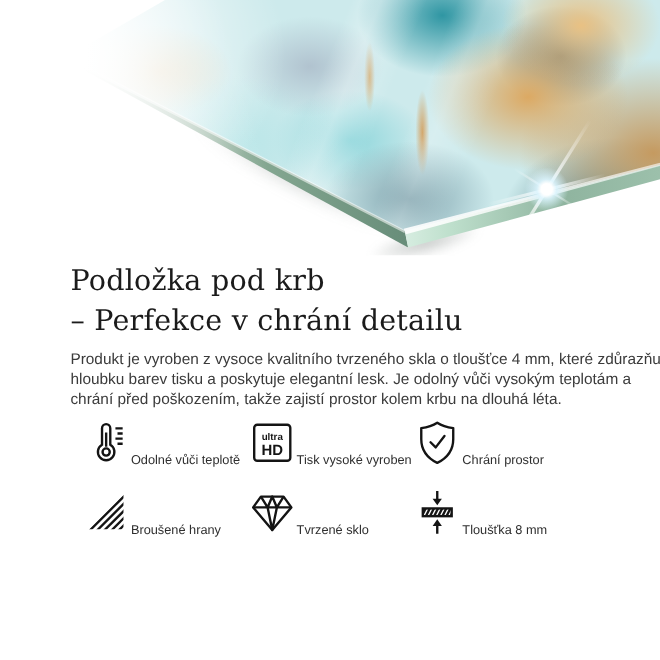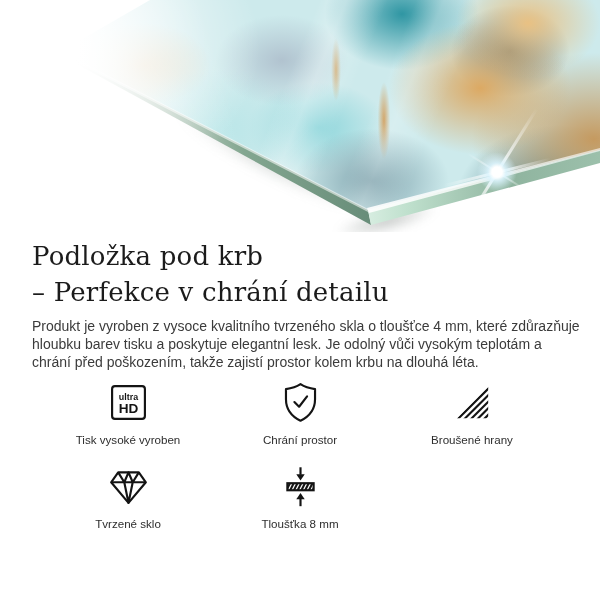--- a/index.html
+++ b/index.html
@@ -87,37 +87,37 @@
   }
 
   .white-fade {
     position: absolute; inset: 0; pointer-events: none;
     background:
       radial-gradient(260px 180px at 0% 20%, #ffffff 30%, rgba(255,255,255,0) 100%),
       linear-gradient(74deg, #ffffff 8%, rgba(255,255,255,0.92) 15%, rgba(255,255,255,0.5) 26%, rgba(255,255,255,0) 40%);
   }
 
   
-  .content { padding: 6px 32px 0; }
+  .content { padding: 6px 64px 0; }
   h1.title {
     margin: 0; font-family: "DejaVu Serif", "Liberation Serif", serif;
     font-weight: 400; font-size: 26px; line-height: 36px;
     color: #1b1b1b; letter-spacing: 0.2px;
   }
   p.description {
     margin: 7px 0 0; width: 552px;
     font-size: 14px; line-height: 18px; color: #3b3b3b;
   }
 
   
   .features {
     margin-top: 9px; padding: 0 10px;
     display: grid; grid-template-columns: repeat(3, 1fr); row-gap: 18px;
   }
-  .feature { display: flex; flex-direction: column; align-items: center; }
+  .feature { display: flex; flex-direction: row; align-items: flex-end; }
   .feature svg { width: 45px; height: 45px; display: block; }
   .feature .label { margin-top: 8px; font-size: 11.6px; color: #2e2e2e; white-space: nowrap; }
   .ic { stroke: #141414; fill: none; stroke-width: 2.3; }
   .ic-fill { fill: #141414; stroke: none; }
 </style>
 </head>
 <body>
 
 <div class="page">
 
@@ -140,20 +140,32 @@
 
   <div class="content">
     <h1 class="title">
       <span>Podložka pod krb</span><br>
       <span>– Perfekce v chrání detailu</span>
     </h1>
     <p class="description">Produkt je vyroben z vysoce kvalitního tvrzeného skla o tloušťce 4 mm, které zdůrazňuje hloubku barev tisku a poskytuje elegantní lesk. Je odolný vůči vysokým teplotám a chrání před poškozením, takže zajistí prostor kolem krbu na dlouhá léta.</p>
 
     <div class="features">
 
+      <div class="feature">
+        <svg viewBox="0 0 48 48">
+          <path class="ic" d="M20 26 V10 a4 4 0 0 1 8 0 V26 a8 8 0 1 1 -8 0 Z"></path>
+          <circle class="ic" cx="24" cy="33" r="3.5" stroke-width="2"></circle>
+          <line class="ic" x1="24" y1="28" x2="24" y2="14" stroke-width="2"></line>
+          <line class="ic" x1="33" y1="10" x2="40" y2="10" stroke-width="2.2"></line>
+          <line class="ic" x1="35" y1="15" x2="40" y2="15" stroke-width="2.2"></line>
+          <line class="ic" x1="33" y1="20" x2="40" y2="20" stroke-width="2.2"></line>
+          <line class="ic" x1="35" y1="25" x2="40" y2="25" stroke-width="2.2"></line>
+        </svg>
+        <span class="label">Odolné vůči teplotě</span>
+      </div>
 
       <div class="feature">
         <svg viewBox="0 0 48 48">
           <rect class="ic" x="6.5" y="6.5" width="35" height="35" rx="3" stroke-width="2.6"></rect>
           <text x="24" y="21.5" text-anchor="middle" font-family="Liberation Sans, sans-serif" font-size="9.5" font-weight="bold" fill="#141414">ultra</text>
           <text x="24" y="35.5" text-anchor="middle" font-family="Liberation Sans, sans-serif" font-size="14.5" font-weight="bold" fill="#141414">HD</text>
         </svg>
 
         <span class="label">Tisk vysoké vyroben</span>
       </div>

